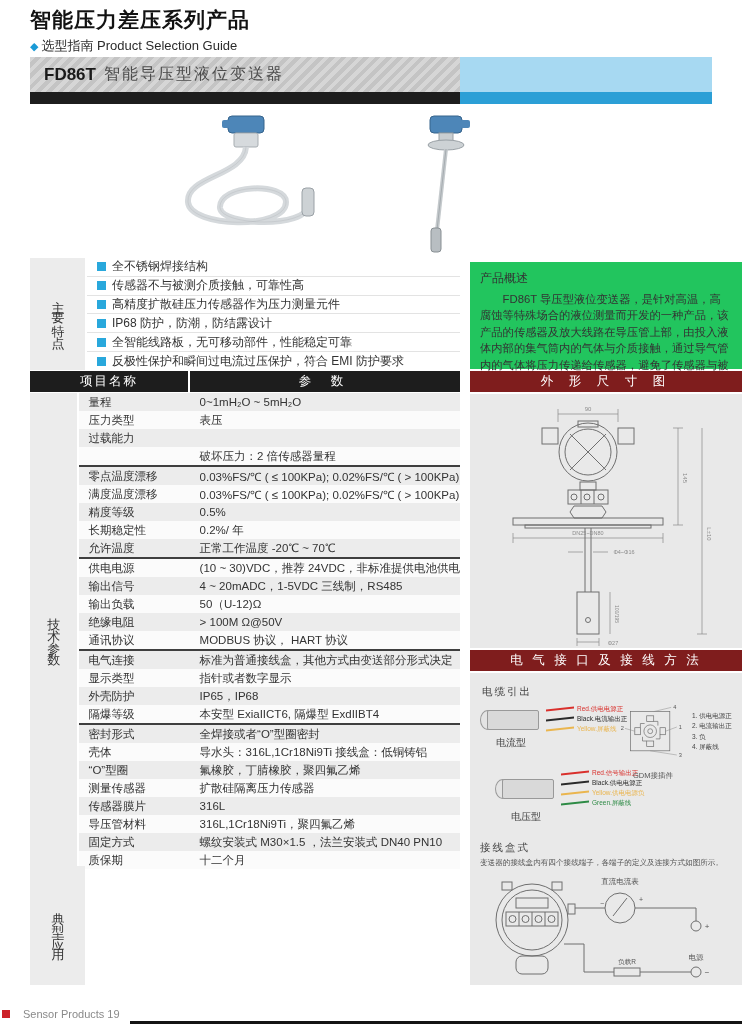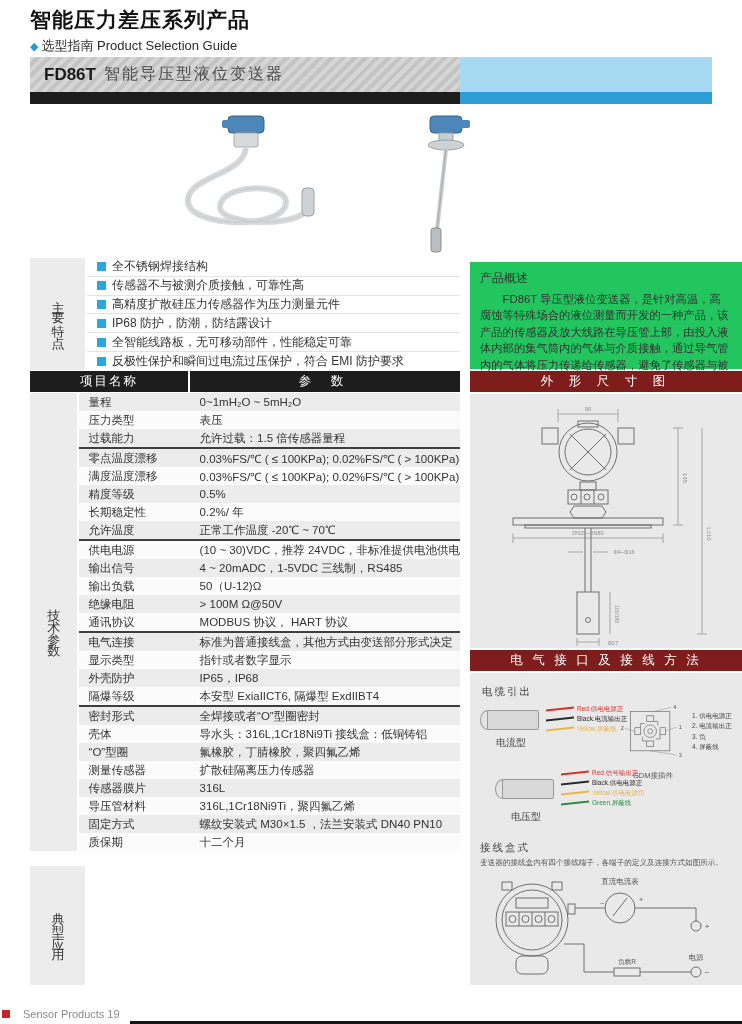--- a/index.html
+++ b/index.html
@@ -195,21 +195,24 @@
           <div class="spec-row odd">
             <div class="cell-label">量程</div>
             <div class="cell-value">0~1mH₂O ~ 5mH₂O</div>
           </div>
           <div class="spec-row">
             <div class="cell-label">压力类型</div>
             <div class="cell-value">表压</div>
           </div>
           <div class="spec-row odd">
             <div class="cell-label">过载能力</div>
-            <div class="cell-value">允许过载：1.5 倍传感器量程</div>
+          </div>
+          <div class="spec-row">
+            <div class="cell-label"></div>
+            <div class="cell-value">破坏压力：2 倍传感器量程</div>
           </div>
           <div class="spec-row odd sep">
             <div class="cell-label">零点温度漂移</div>
             <div class="cell-value">0.03%FS/℃ ( ≤ 100KPa); 0.02%FS/℃ ( &gt; 100KPa)</div>
           </div>
           <div class="spec-row">
             <div class="cell-label">满度温度漂移</div>
             <div class="cell-value">0.03%FS/℃ ( ≤ 100KPa); 0.02%FS/℃ ( &gt; 100KPa)</div>
           </div>
           <div class="spec-row odd">

